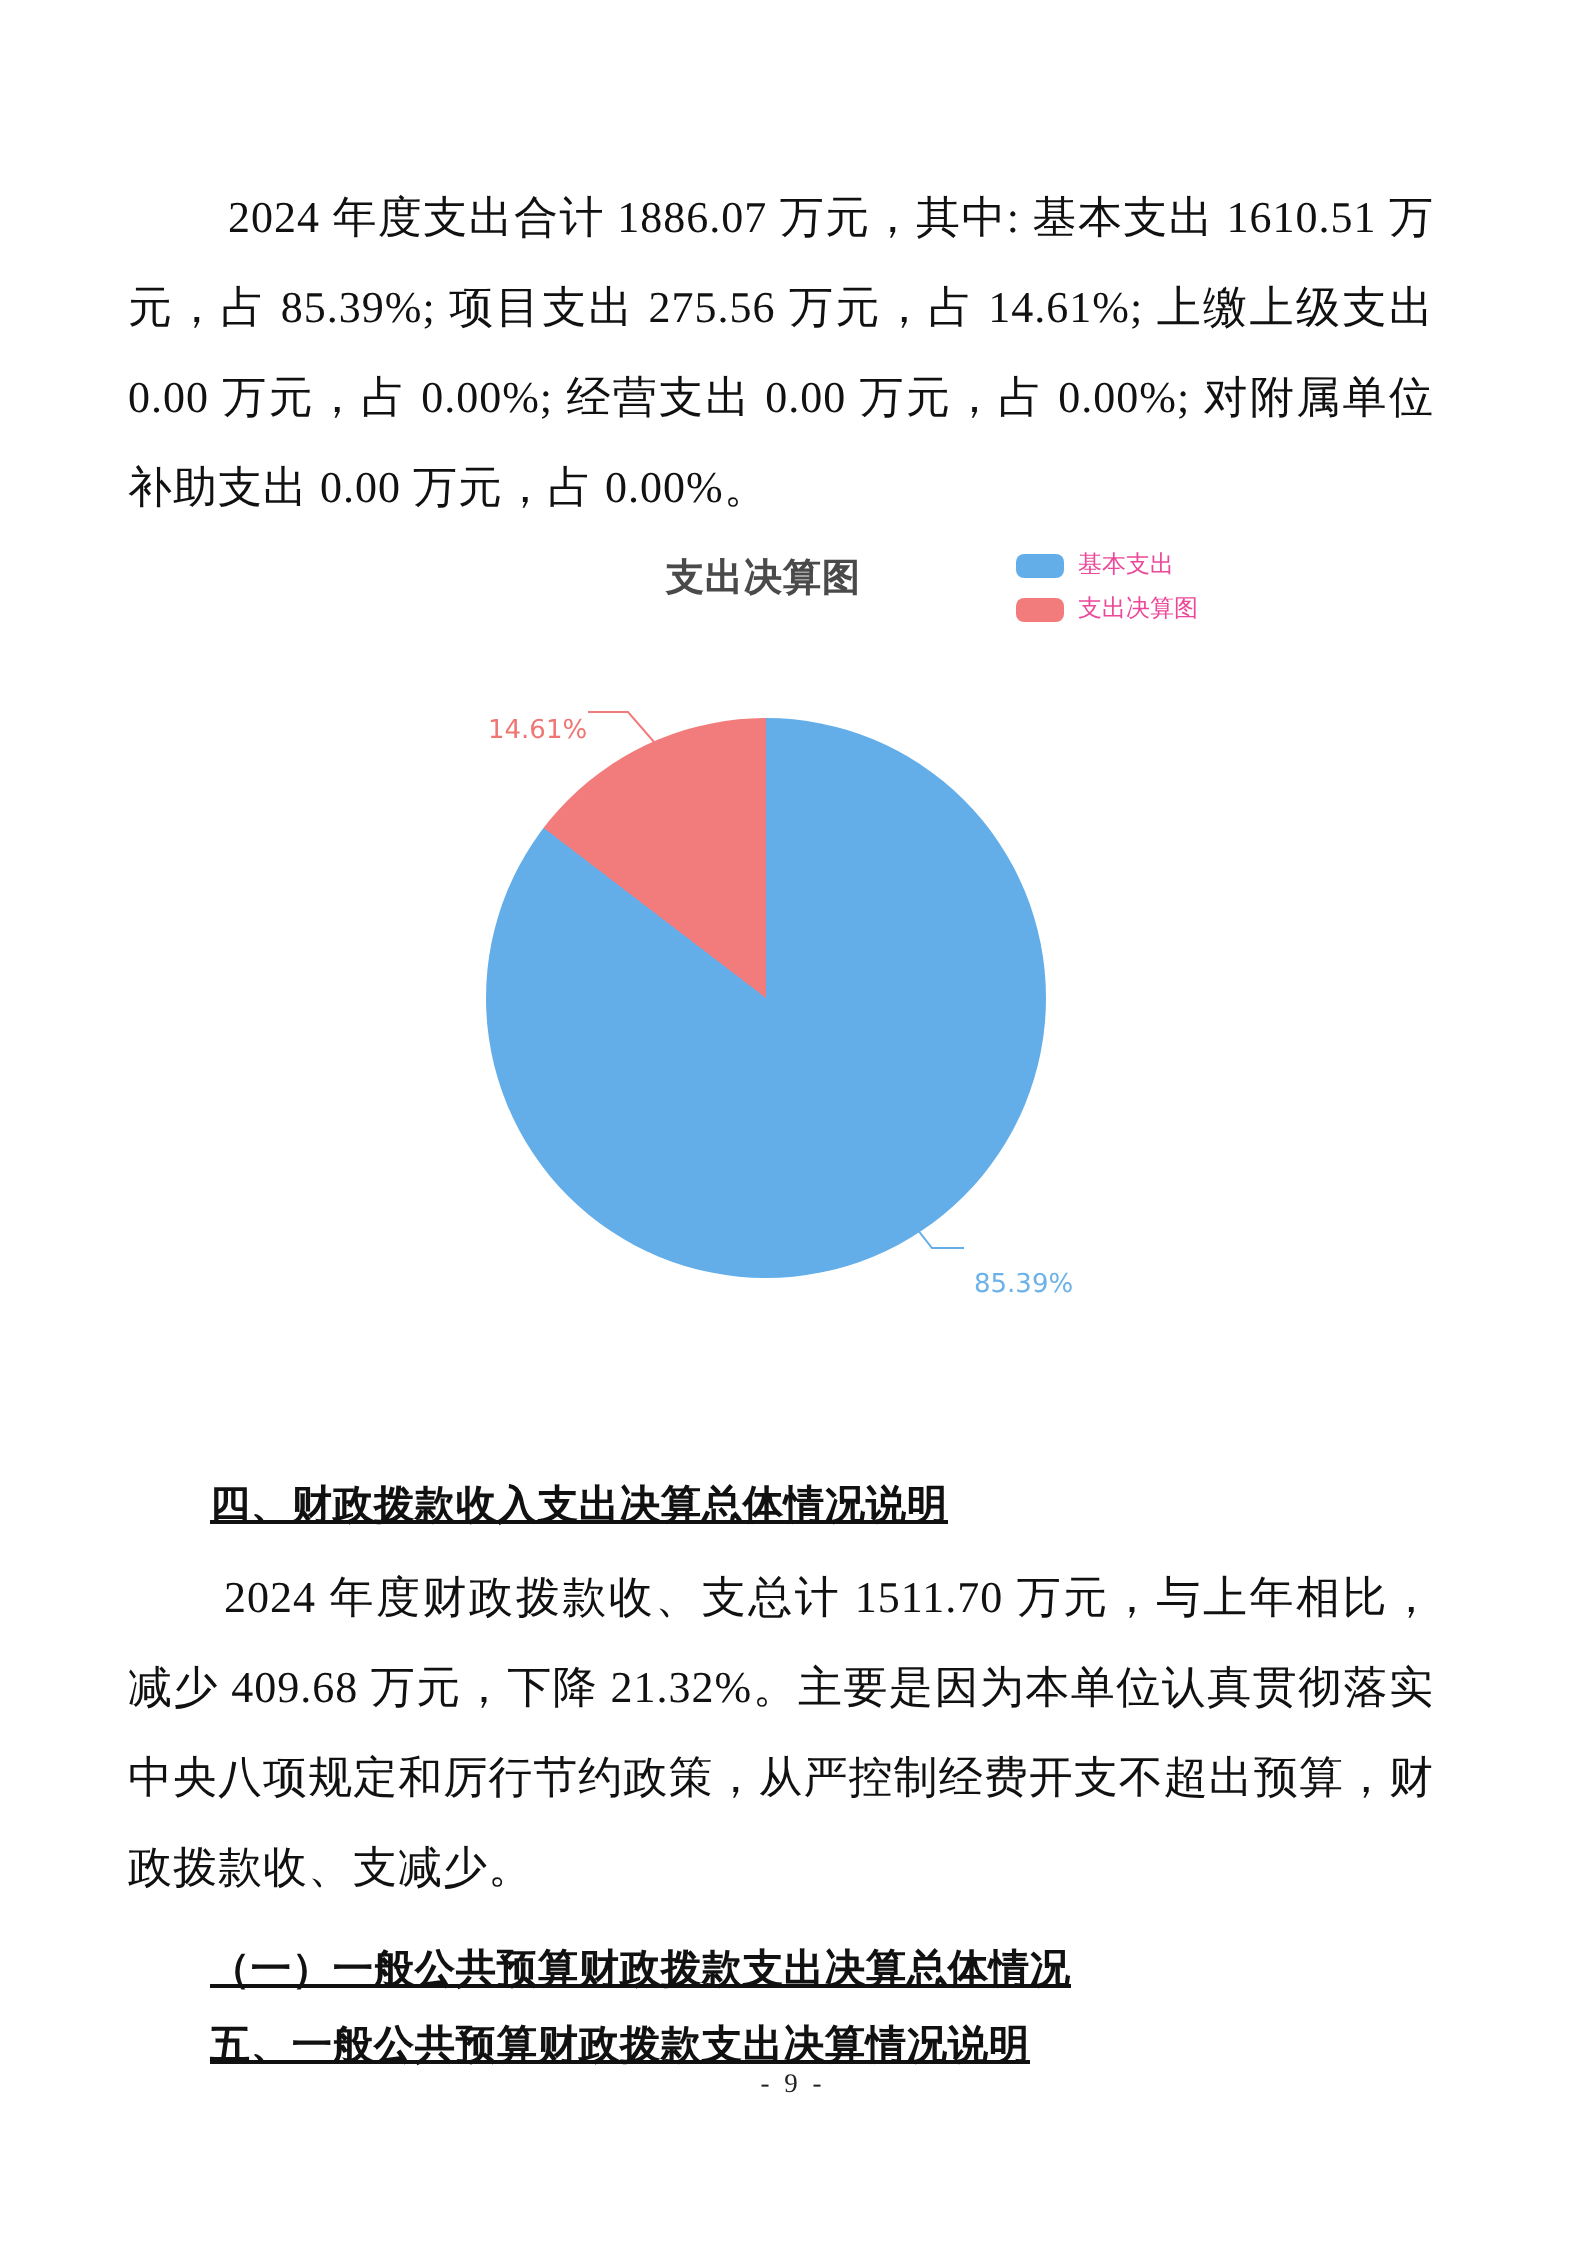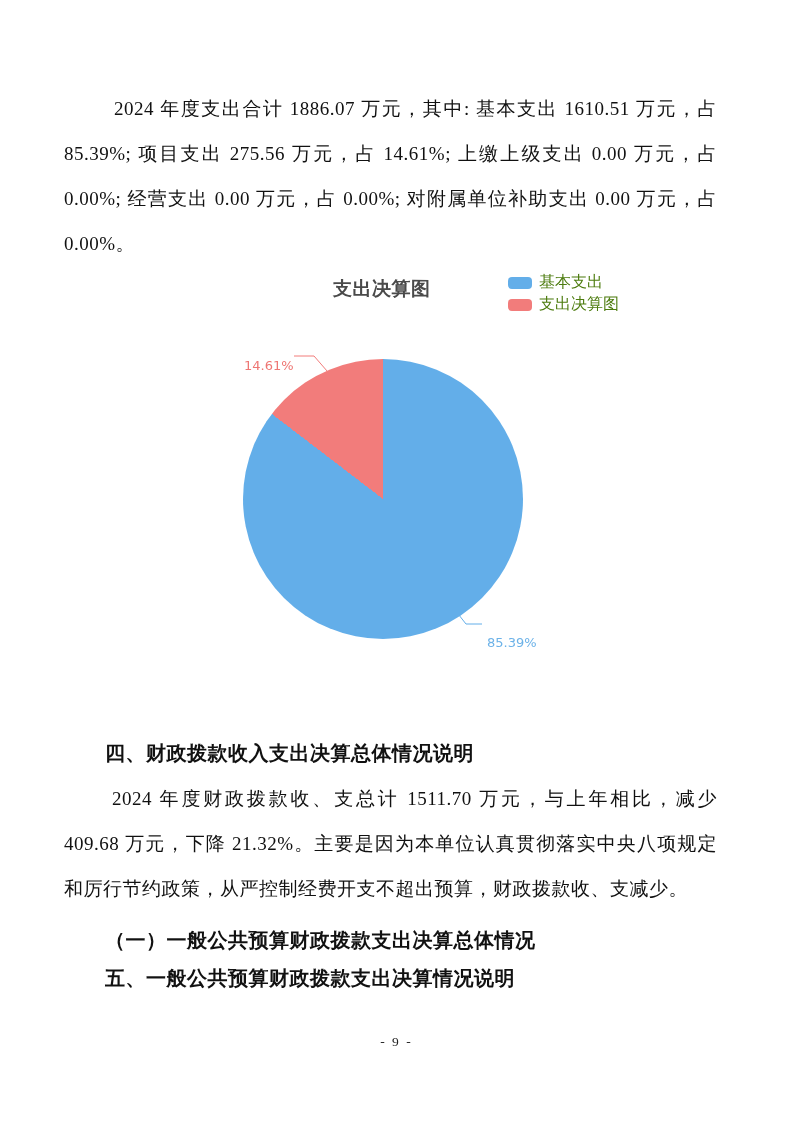--- a/index.html
+++ b/index.html
@@ -9,34 +9,35 @@
     width: 793px;
     height: 1122px;
     margin: 0 auto;
     background: #ffffff;
     overflow: hidden;
     font-family: "Liberation Serif", "DejaVu Serif", serif;
     color: #111111;
   }
   .content { padding: 86px 76px 0 64px; }
   .body-para {
-    font-size: 19px;
+    font-size: 22px;
     line-height: 45px;
     text-align: justify;
     text-align-last: left;
     text-indent: 50px;
     letter-spacing: 0.5px;
   }
   .sec-heading {
     font-family: "Liberation Sans", "DejaVu Sans", sans-serif;
     font-weight: bold;
     font-size: 20px;
     line-height: 30px;
     padding-left: 41px;
     letter-spacing: 0.5px;
+    text-decoration: underline;
   }
   
   .chart-wrap {
     position: relative;
     width: 793px;
     height: 420px;
     margin-left: -64px; 
     margin-top: 2px;
     padding-left: 42px;
   }
@@ -62,22 +63,22 @@
     margin-bottom: 7px;
   }
   .legend-swatch {
     width: 24px;
     height: 12px;
     border-radius: 4px;
     margin-right: 7px;
   }
   .legend-label {
     font-family: "DejaVu Sans", "Liberation Sans", sans-serif;
-    font-size: 16px;
-    color: #4d7c0f;
+    font-size: 12px;
+    color: #ec4899;
   }
   .pie {
     position: absolute;
     left: 243px;
     top: 91px;
     width: 280px;
     height: 280px;
     border-radius: 50%;
   }
   .pie-label {

